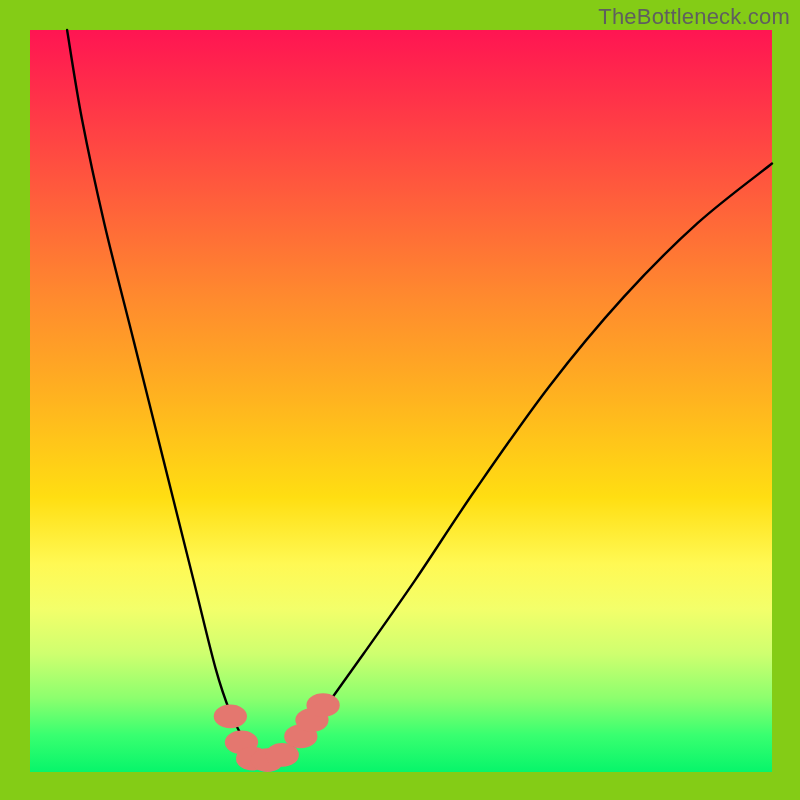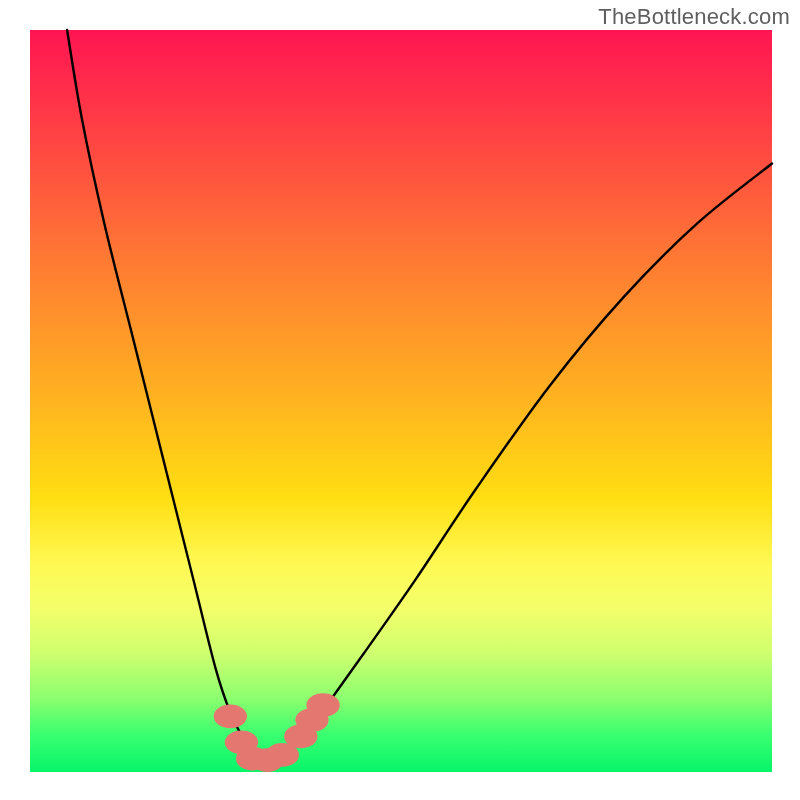--- a/index.html
+++ b/index.html
@@ -10,21 +10,21 @@
     background: #000;
     overflow: hidden;
     font-family: Arial, Helvetica, sans-serif;
   }
   .frame {
     position: absolute;
     left: 0;
     top: 0;
     width: 800px;
     height: 800px;
-    background: #ffffff;
+    background: #84cc16;
   }
   .plot-area {
     position: absolute;
     left: 30px;
     top: 30px;
     width: 742px;
     height: 742px;
     
     background: linear-gradient(
       to bottom,

